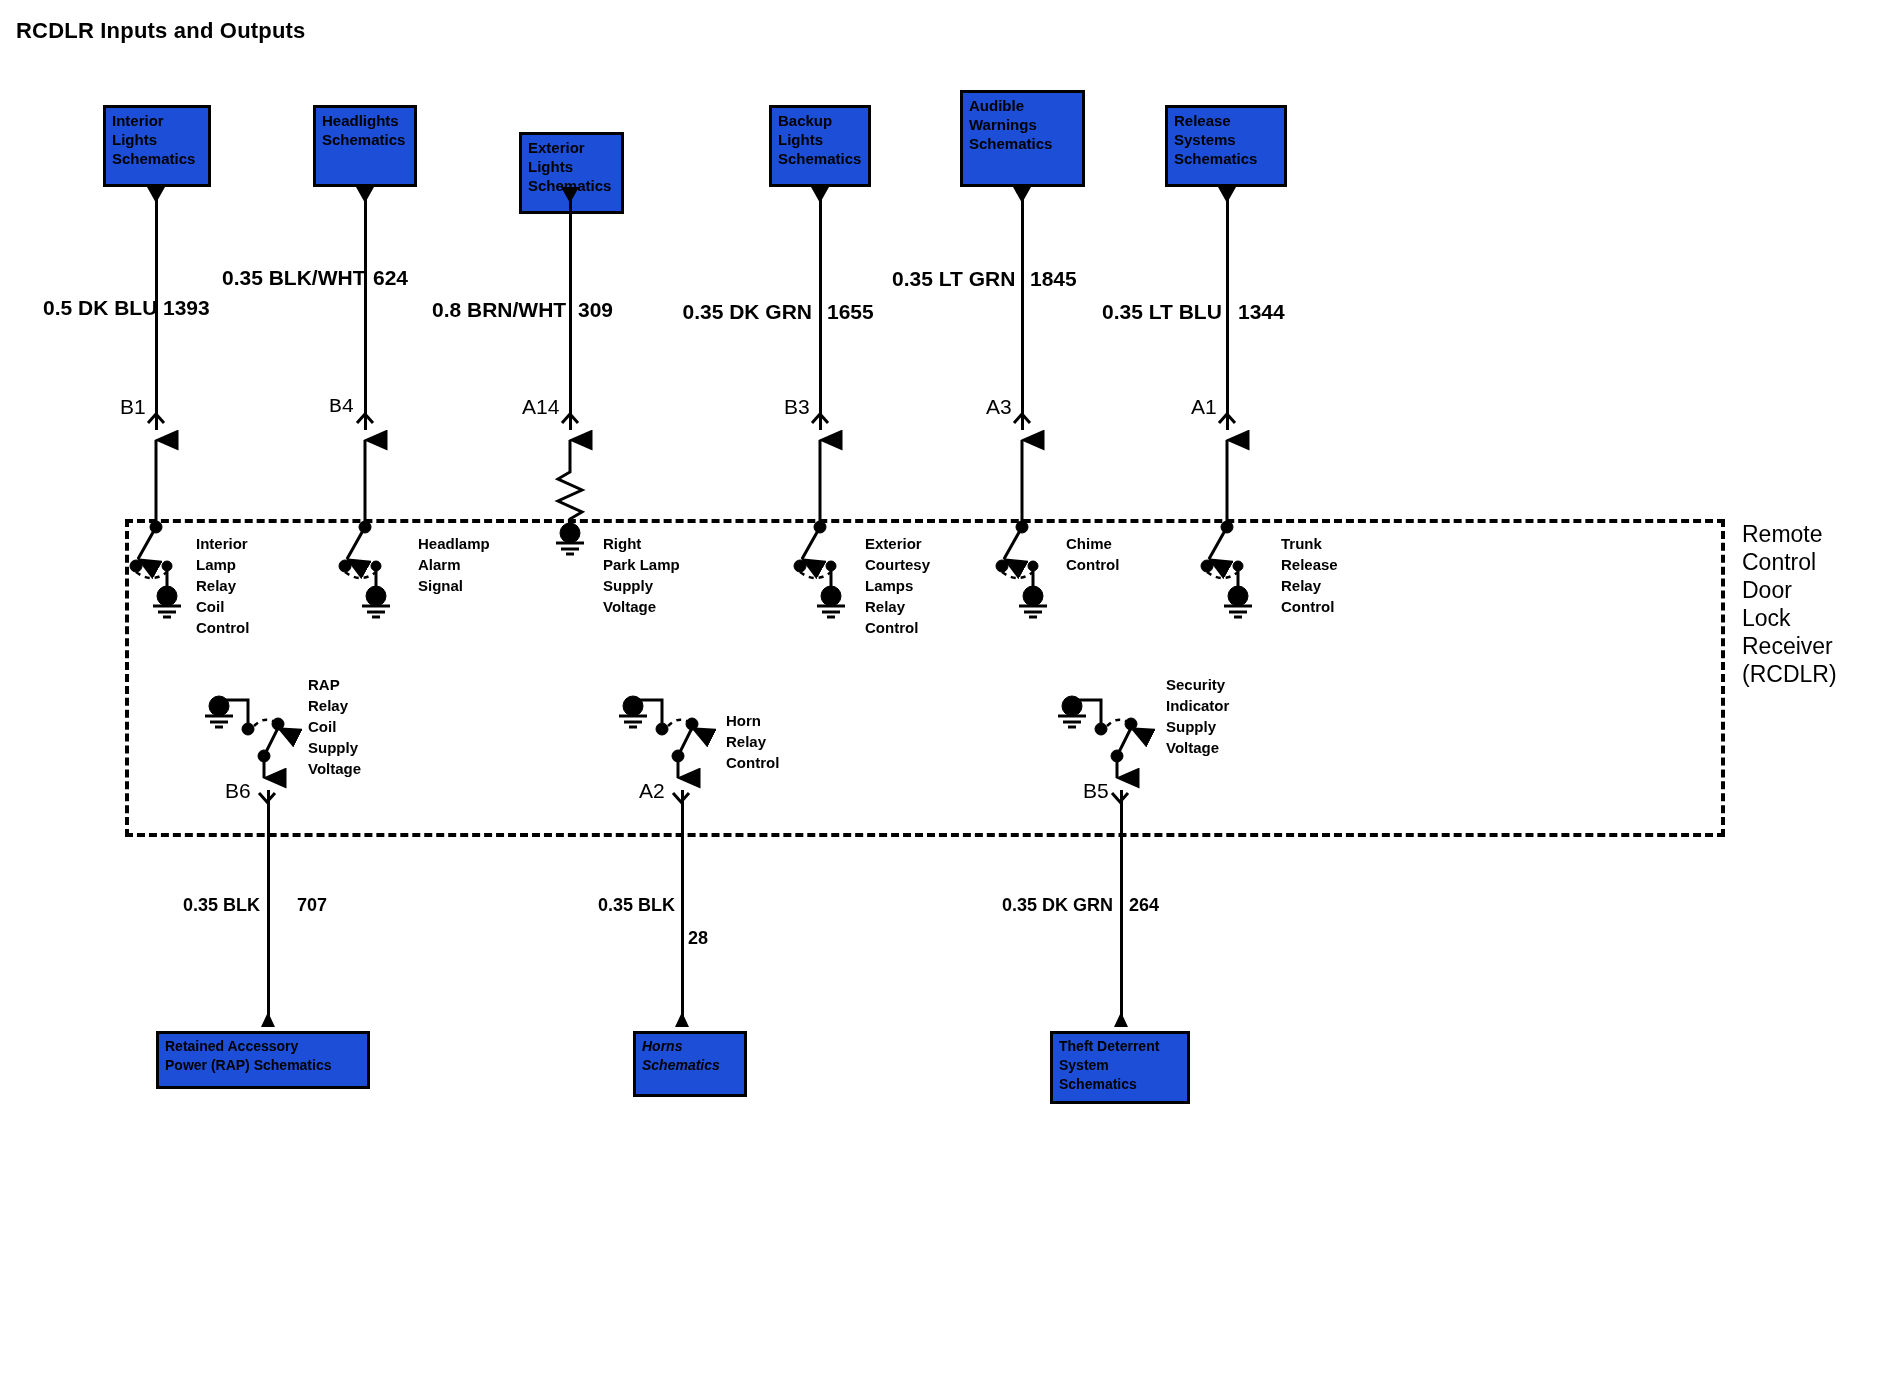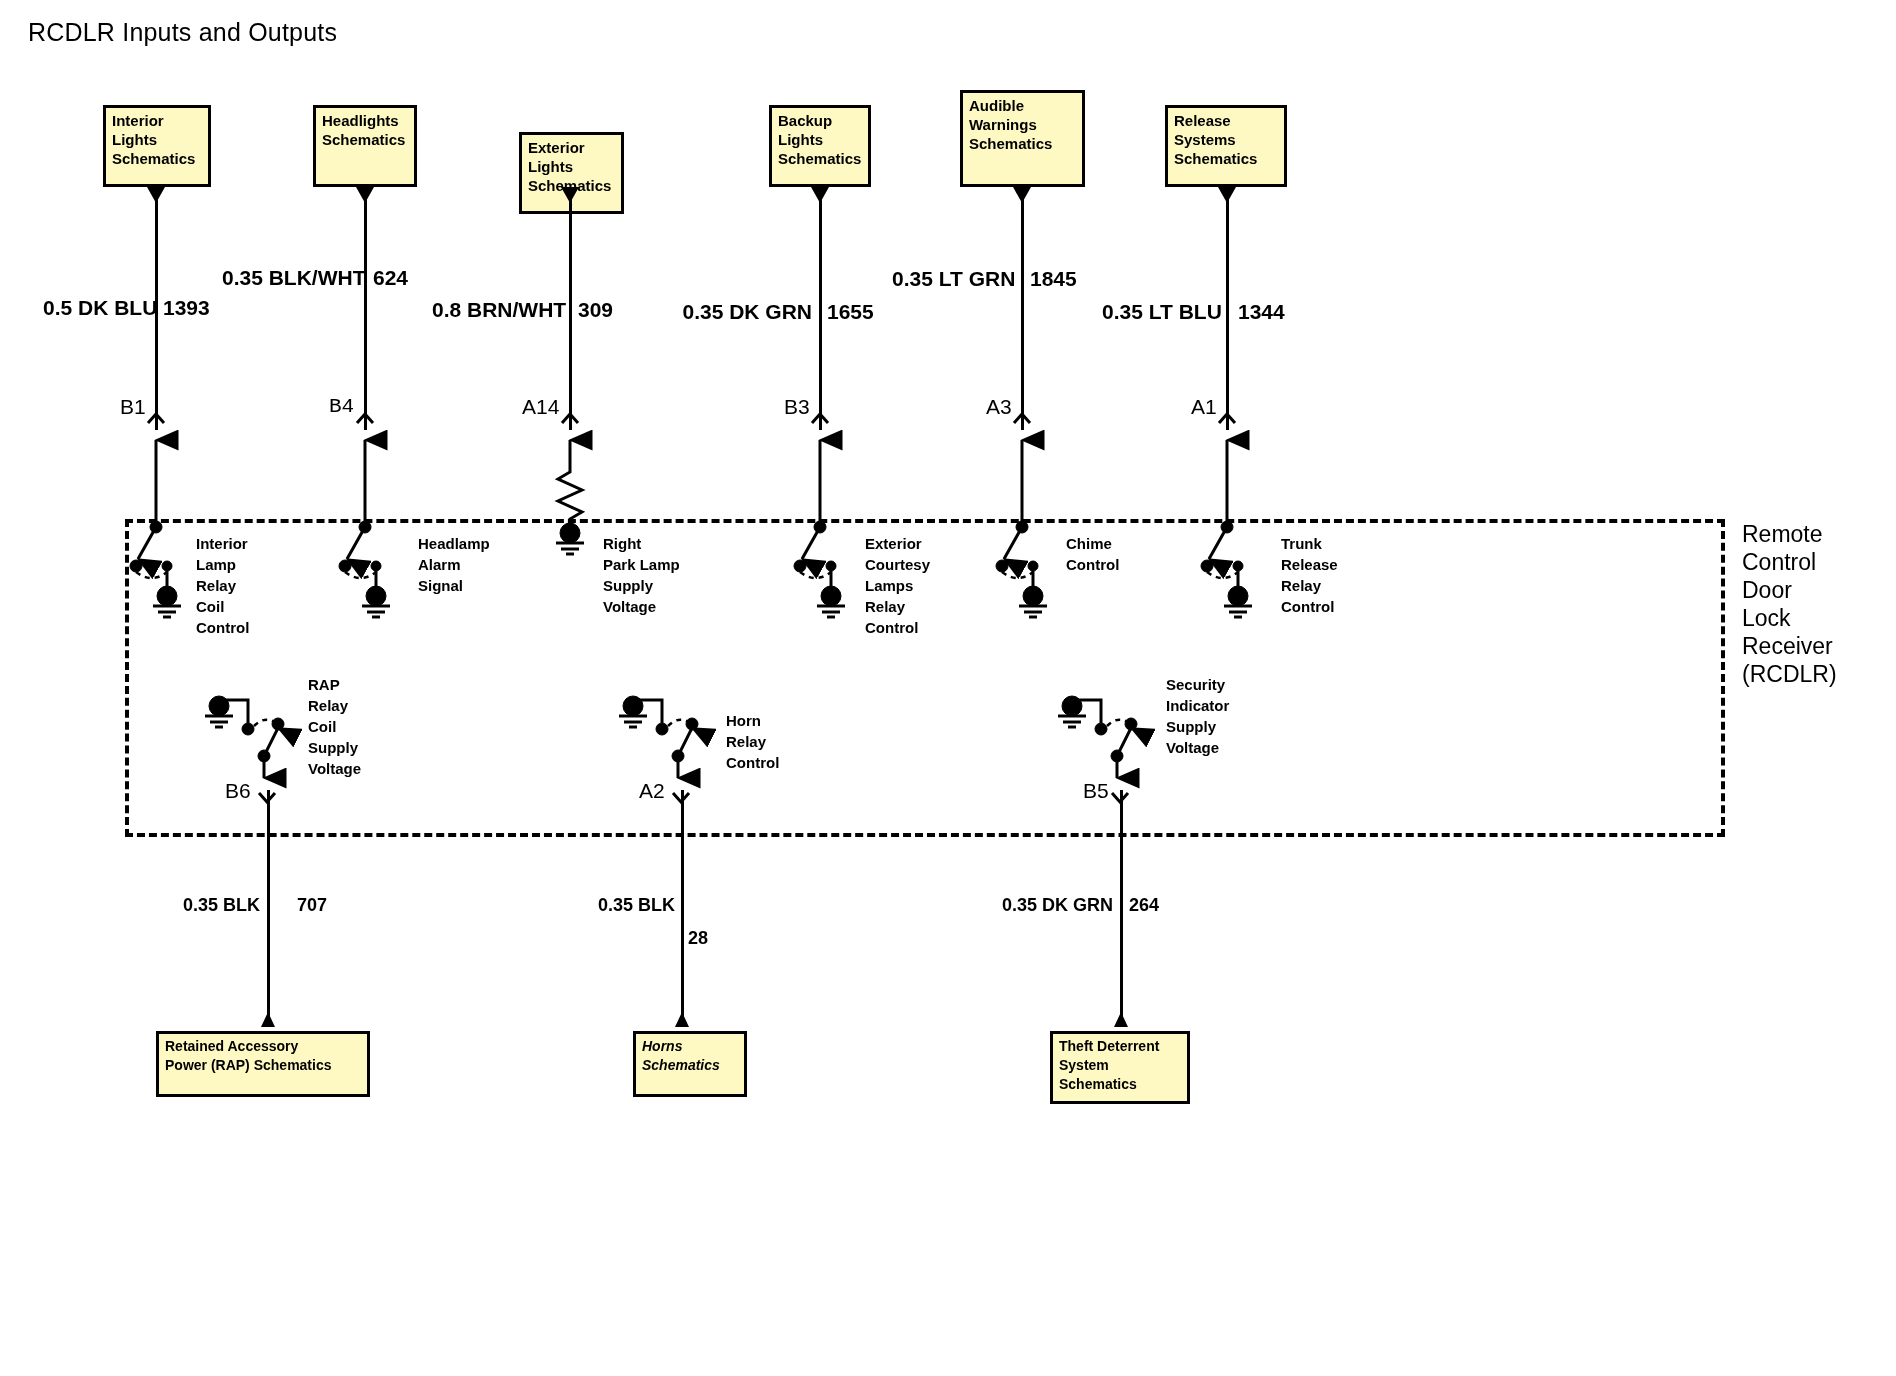--- a/index.html
+++ b/index.html
@@ -10,31 +10,31 @@
   }
   #page{
     position:relative;
     width:1896px;
     height:1376px;
     background:#fff;
     overflow:hidden;
   }
   #page-title{
     position:absolute;
-    left:28px; top:18px;
-    font-size:25px;
-    font-weight:normal;
+    left:16px; top:18px;
+    font-size:22px;
+    font-weight:bold;
     letter-spacing:.2px;
     white-space:nowrap;
   }
   
   .ref-box{
     position:absolute;
     border:3px solid #000;
-    background:#fef9c3;
+    background:#1d4ed8;
     box-sizing:border-box;
   }
   .ref-box .ref-label{
     position:absolute;
     left:6px; top:3px;
     right:3px;
     font-size:15px;
     line-height:19px;
     font-weight:bold;
     white-space:pre-line;
@@ -248,21 +248,21 @@
 
   <div class="wire-label sm" style="left:168px;top:895px;width:92px;">0.35 BLK</div>
   <div class="wire-num sm" style="left:274px;top:895px;margin-left:23px;">707</div>
 
   <div class="wire-label sm" style="left:583px;top:895px;width:92px;">0.35 BLK</div>
   <div class="wire-num sm" style="left:688px;top:928px;">28</div>
 
   <div class="wire-label sm" style="left:985px;top:895px;width:128px;">0.35 DK GRN</div>
   <div class="wire-num sm" style="left:1129px;top:895px;">264</div>
 
-  <div class="ref-box small" style="left:156px;top:1031px;width:214px;height:66px;">
+  <div class="ref-box small" style="left:156px;top:1031px;width:214px;height:58px;">
     <div class="ref-label">Retained Accessory
 Power (RAP) Schematics</div>
   </div>
   <div class="ref-box small" style="left:633px;top:1031px;width:114px;height:66px;font-style:italic;">
     <div class="ref-label">Horns
 Schematics</div>
   </div>
   <div class="ref-box small" style="left:1050px;top:1031px;width:140px;height:73px;">
     <div class="ref-label">Theft Deterrent
 System Schematics</div>

